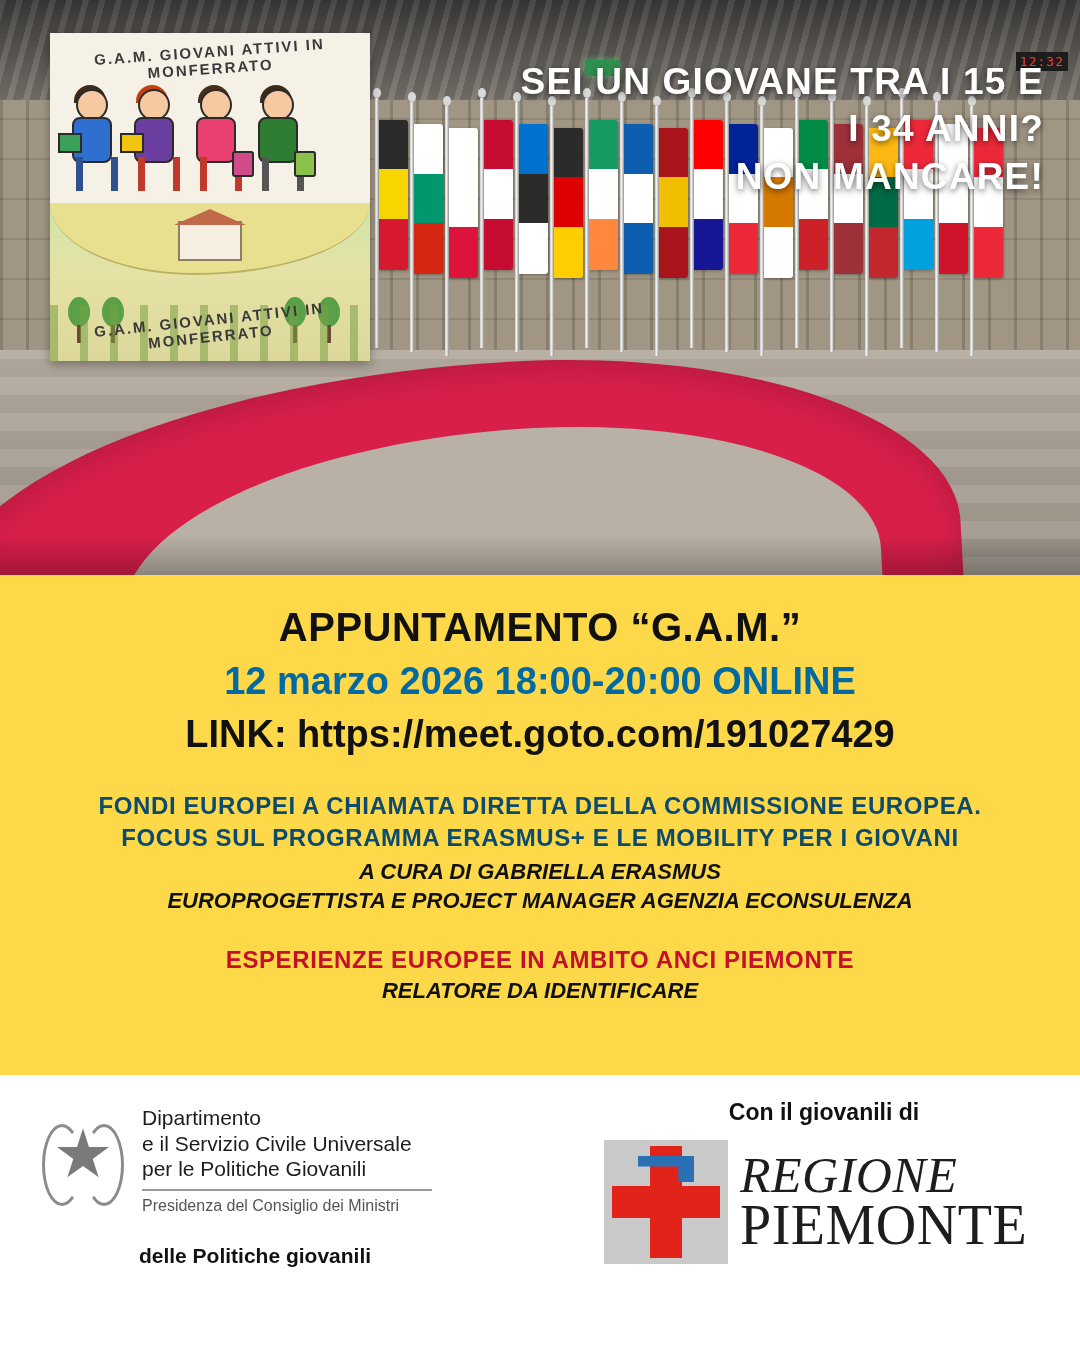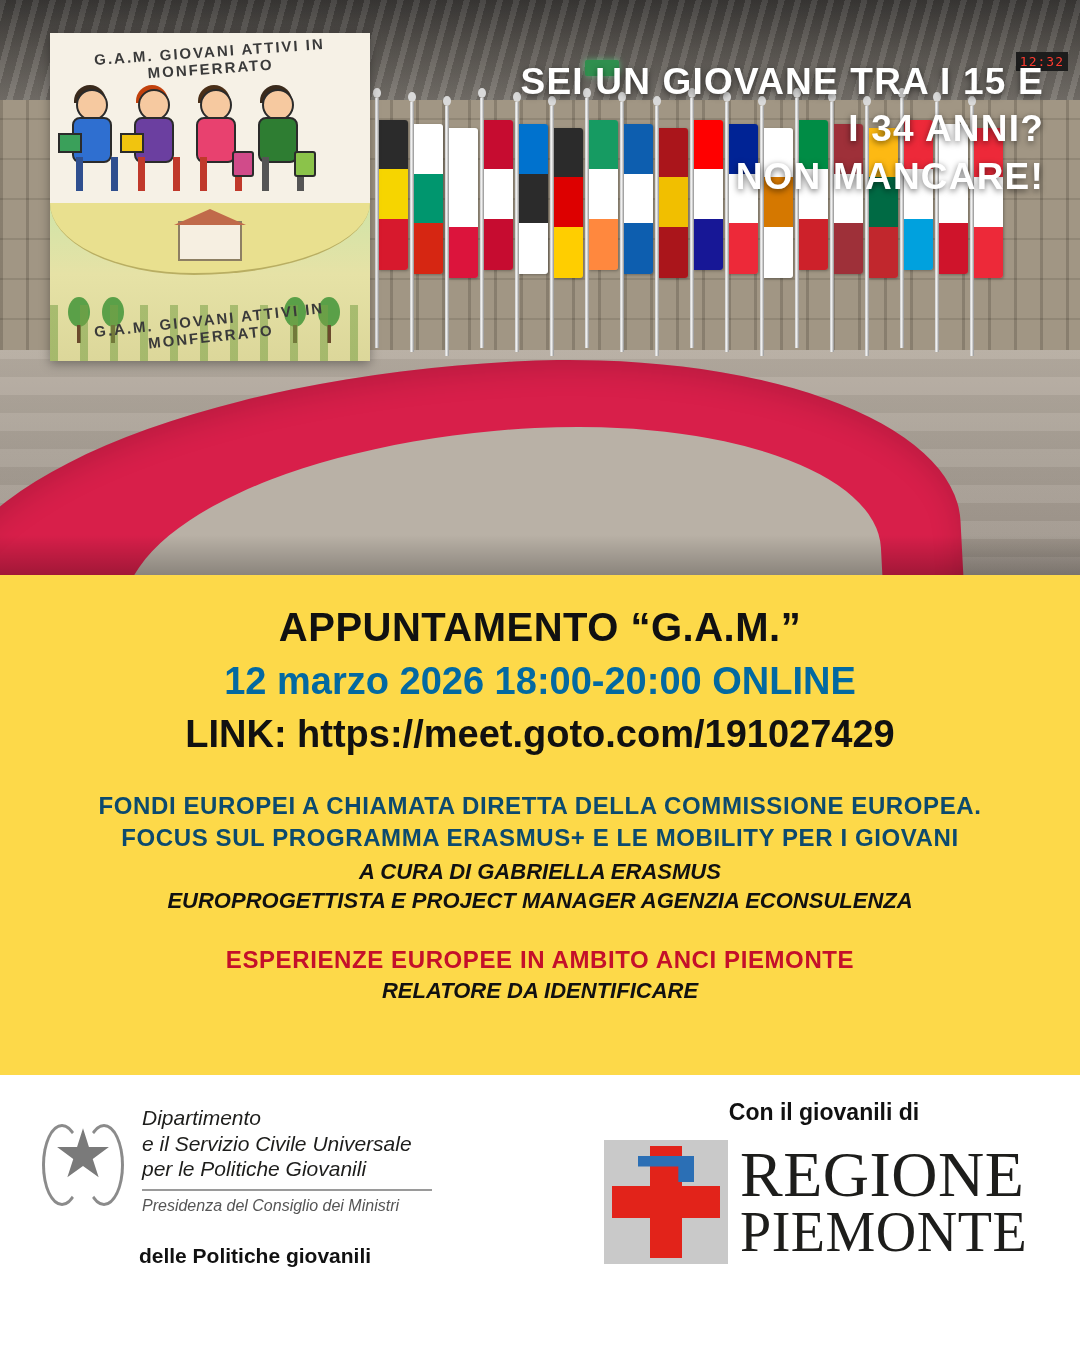--- a/index.html
+++ b/index.html
@@ -343,21 +343,20 @@
     position:absolute; top: 12px;
     width: 34px; height: 76px;
     border: 3px solid #8b8b8b;
     border-radius: 50%;
   }
   .emblem .wreathL { left: 2px; border-right-color: transparent; }
   .emblem .wreathR { right: 2px; border-left-color: transparent; }
   .dip-text {
     color: #1d1d1b;
     line-height: 1.22;
-    font-style: italic;
   }
   .dip-text .l {
     font-size: 21px;
   }
   .dip-rule {
     height: 2px; background: #9a9a9a; margin: 7px 0 5px 0; width: 290px;
   }
   .dip-sub { font-size: 16px; color: #555; }
   .finanz {
     margin-top: 26px;
@@ -402,21 +401,21 @@
     position:absolute; left: 34px; top: 16px; width: 56px; height: 26px;
     background:#2b6fb5;
     clip-path: polygon(0 0, 100% 0, 100% 100%, 72% 100%, 72% 40%, 0 40%);
   }
   .regione-text {
     text-align: left;
     font-family: "Liberation Serif", serif;
     color: #1d1d1b;
     line-height: .96;
   }
-  .regione-text .r1 { font-size: 64px; letter-spacing: .5px; }
+  .regione-text .r1 { font-size: 50px; letter-spacing: .5px; font-style: italic; }
   .regione-text .r2 { font-size: 56px; letter-spacing: .5px; }
 </style>
 </head>
 <body>
 
 <div class="hero">
   <div class="hero-ceiling"></div>
   <div class="hero-wall"></div>
   <div class="hero-floor"></div>
   <div class="carpet"></div>

